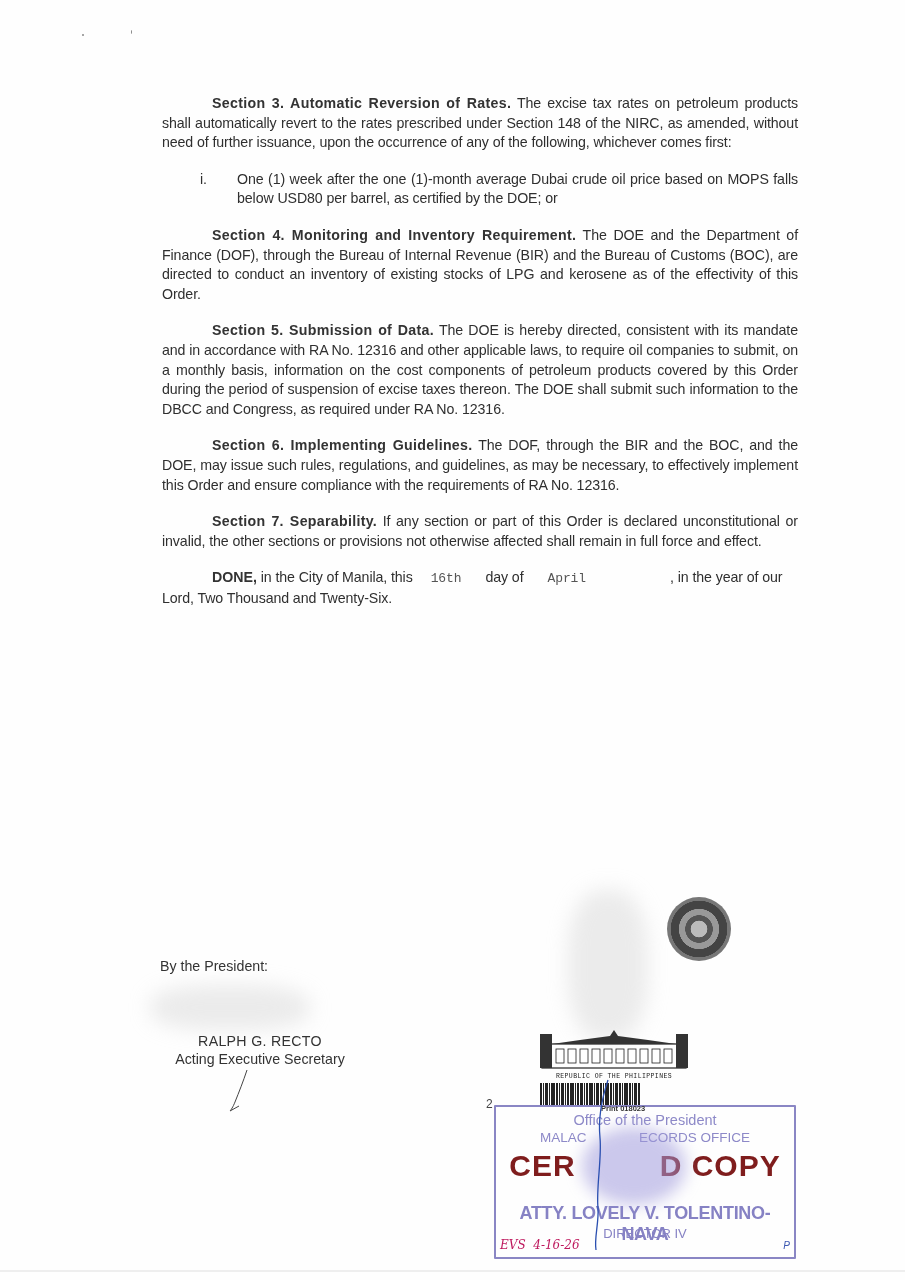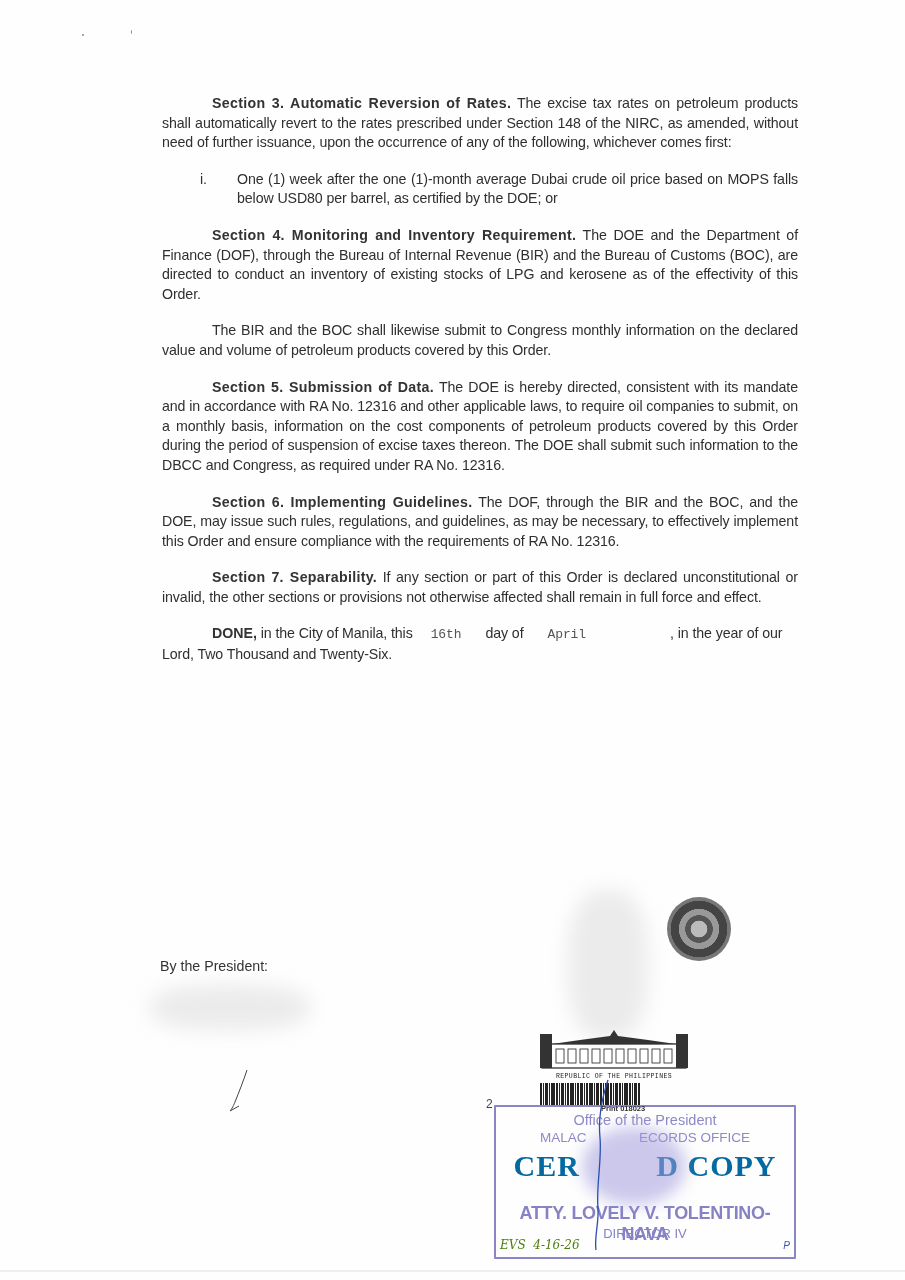--- a/index.html
+++ b/index.html
@@ -43,25 +43,25 @@
     .barcode { position: absolute; left: 540px; top: 1083px; width: 148px; height: 24px; display: flex; gap: 1px; }
     .barcode span { background: #222; height: 100%; }
     .page-num { position: absolute; left: 486px; top: 1097px; font-size: 12px; color: #444; }
 
     .stamp { position: absolute; left: 494px; top: 1105px; width: 298px; height: 150px;
       border: 2px solid #8a86c4; border-radius: 1px; color: #7f7bbd; }
     .stamp .print-no { position: absolute; left: 105px; top: -3px; font-size: 7.5px; color: #333; font-weight: bold; }
     .stamp .office { position: absolute; left: 0; right: 0; top: 5px; text-align: center; font-size: 14.5px; color: #8d89c8; }
     .stamp .records { position: absolute; left: 0; right: 0; top: 23px; text-align: center; font-size: 13.5px; color: #8d89c8; }
     .stamp .certified { position: absolute; left: 0; right: 0; top: 42px; text-align: center;
-      font-family: Liberation Serif, serif; font-weight: bold; font-size: 30px; letter-spacing: 1px; color: #0369a1; }
+      font-family: Liberation Sans, sans-serif; font-weight: bold; font-size: 30px; letter-spacing: 1px; color: #7f1d1d; }
     .stamp .attorney { position: absolute; left: 0; right: 0; top: 96px; text-align: center;
       font-weight: bold; font-size: 18px; color: #8682c4; letter-spacing: -0.3px; }
     .stamp .director { position: absolute; left: 0; right: 0; top: 119px; text-align: center; font-size: 13px; color: #8682c4; }
-    .stamp .initials { position: absolute; left: 4px; top: 131px; font-family: "DejaVu Serif", serif; font-style: italic; font-size: 12px; color: #4d7c0f; }
+    .stamp .initials { position: absolute; left: 4px; top: 131px; font-family: "DejaVu Serif", serif; font-style: italic; font-size: 12px; color: #be185d; }
     .stamp .p-mark { position: absolute; right: 4px; top: 133px; font-style: italic; font-size: 10px; color: #3a56b0; }
     .stamp .redact { position: absolute; left: 86px; top: 20px; width: 104px; height: 78px; border-radius: 50%;
       background: rgba(160,155,220,0.55); filter: blur(8px); }
     .stamp-pen { position: absolute; left: 590px; top: 1078px; }
 
     .footer-line { position: absolute; left: 0; top: 1270px; width: 905px; height: 2px; background: #eeeeee; }
   </style>
 </head>
 <body>
 
@@ -78,21 +78,20 @@
     <ul class="list">
       <li>
         <span class="num">i.</span>
         <span>One (1) week after the one (1)-month average Dubai crude oil price based on MOPS falls below USD80 per barrel, as certified by the DOE; or</span>
       </li>
     </ul>
 
     <p class="para indent">
       <span class="sec-head">Section 4. Monitoring and Inventory Requirement.</span><span> The DOE and the Department of Finance (DOF), through the Bureau of Internal Revenue (BIR) and the Bureau of Customs (BOC), are directed to conduct an inventory of existing stocks of LPG and kerosene as of the effectivity of this Order.</span>
     </p>
-    <p class="para indent">The BIR and the BOC shall likewise submit to Congress monthly information on the declared value and volume of petroleum products covered by this Order.</p>
 
     <p class="para indent">
       <span class="sec-head">Section 5. Submission of Data.</span><span> The DOE is hereby directed, consistent with its mandate and in accordance with RA No. 12316 and other applicable laws, to require oil companies to submit, on a monthly basis, information on the cost components of petroleum products covered by this Order during the period of suspension of excise taxes thereon. The DOE shall submit such information to the DBCC and Congress, as required under RA No. 12316.</span>
     </p>
 
     <p class="para indent">
       <span class="sec-head">Section 6. Implementing Guidelines.</span><span> The DOF, through the BIR and the BOC, and the DOE, may issue such rules, regulations, and guidelines, as may be necessary, to effectively implement this Order and ensure compliance with the requirements of RA No. 12316.</span>
     </p>
 
     <p class="para indent">
@@ -105,20 +104,24 @@
       <span class="sec-head" style="letter-spacing:0;">DONE,</span><span> in the City of Manila, this</span><span class="gap1"></span><span class="mono">16th</span><span class="gap2"></span><span>day of</span><span class="gap2"></span><span class="mono">April</span><span class="gap3"></span><span>, in the year of our Lord, Two Thousand and Twenty-Six.</span>
     </p>
   </div>
 
   <div class="blur-sig" style="left:568px;top:890px;width:80px;height:150px;"></div>
   <div class="blur-sig" style="left:150px;top:985px;width:160px;height:45px;"></div>
 
   <div class="seal"></div>
 
   <div class="by-president">By the President:</div>
+  <div class="signatory">
+    <div class="name">RALPH G. RECTO</div>
+    <div>Acting Executive Secretary</div>
+  </div>
   <svg class="pen-stroke" width="30" height="45" viewBox="0 0 30 45">
     <path d="M22 2 C18 14 14 24 10 34 C8 39 6 42 5 43" stroke="#444" stroke-width="1" fill="none"></path>
     <path d="M5 43 L14 38" stroke="#444" stroke-width="1" fill="none"></path>
   </svg>
 
   <svg class="palace" viewBox="0 0 148 40">
     <rect x="2" y="14" width="144" height="24" fill="none" stroke="#222" stroke-width="1.2"></rect>
     <rect x="0" y="4" width="12" height="34" fill="#333"></rect>
     <rect x="136" y="4" width="12" height="34" fill="#333"></rect>
     <path d="M12 14 L40 10 L70 6 L74 0 L78 6 L108 10 L136 14 Z" fill="#333"></path>

